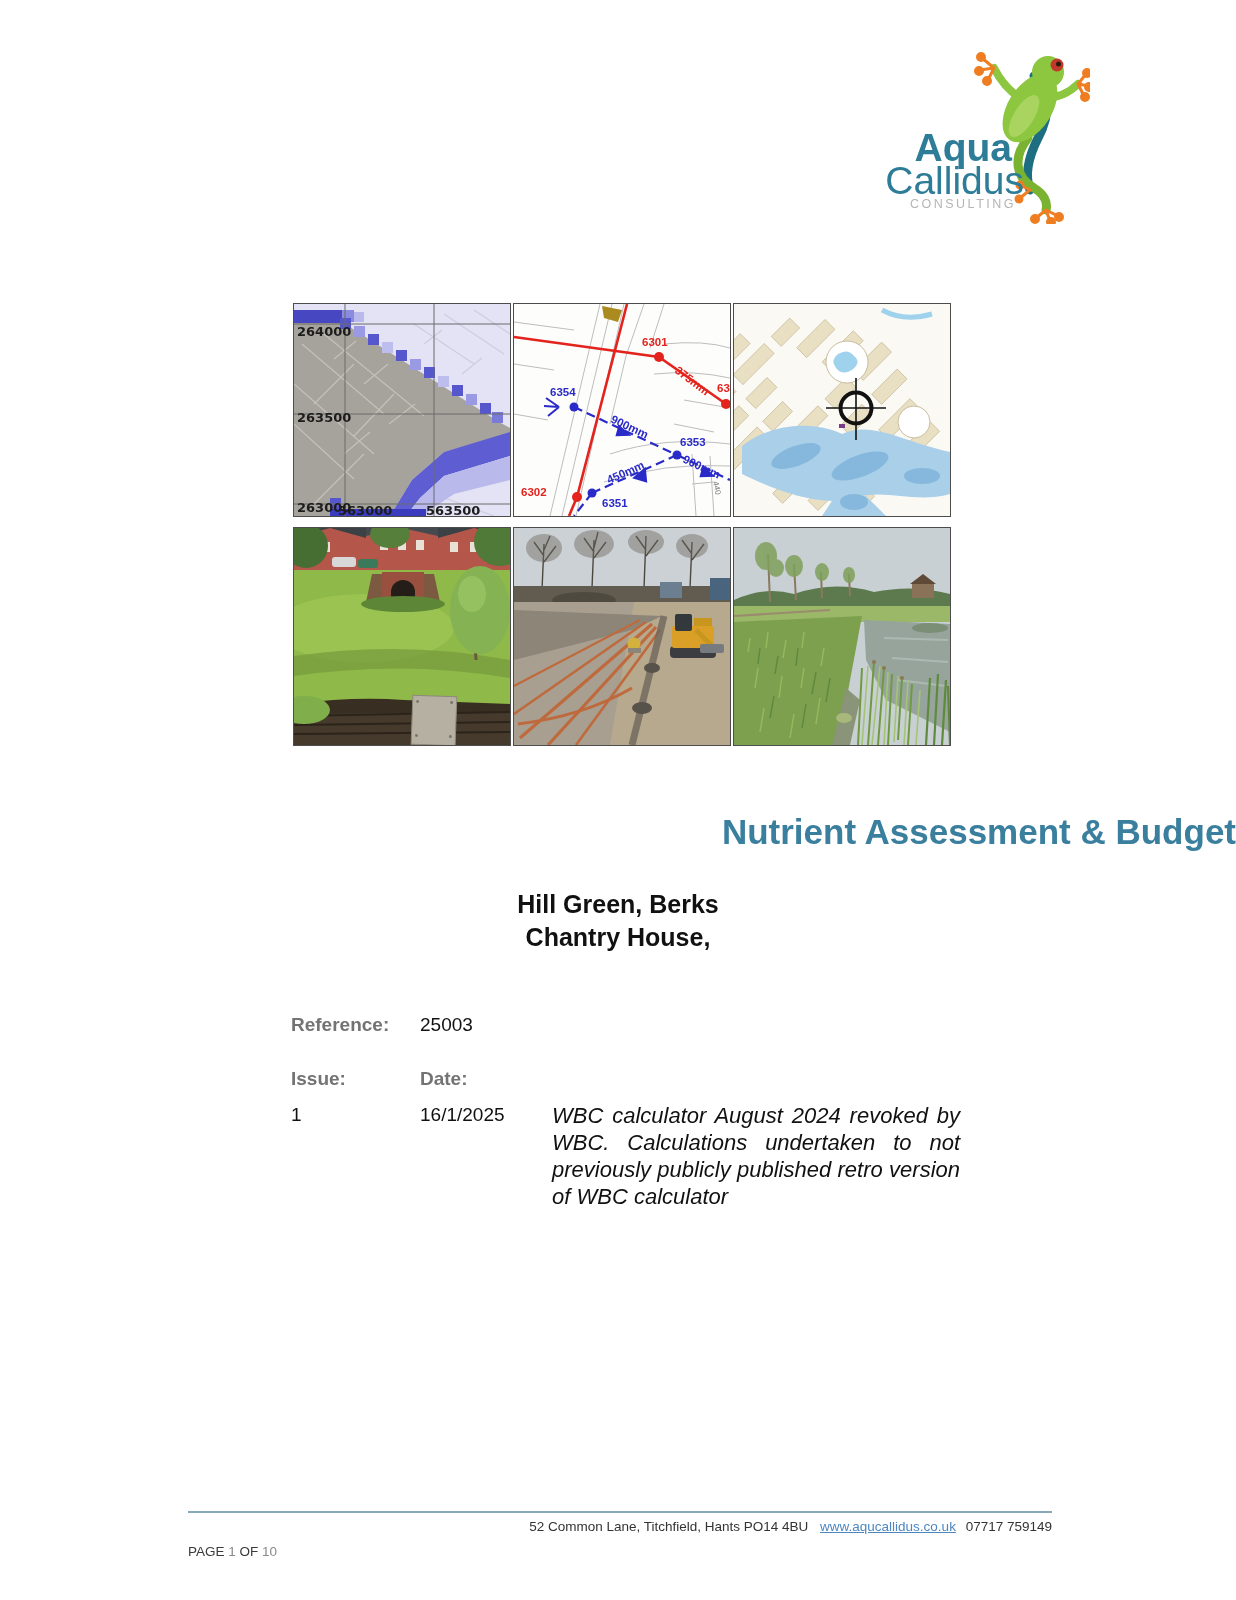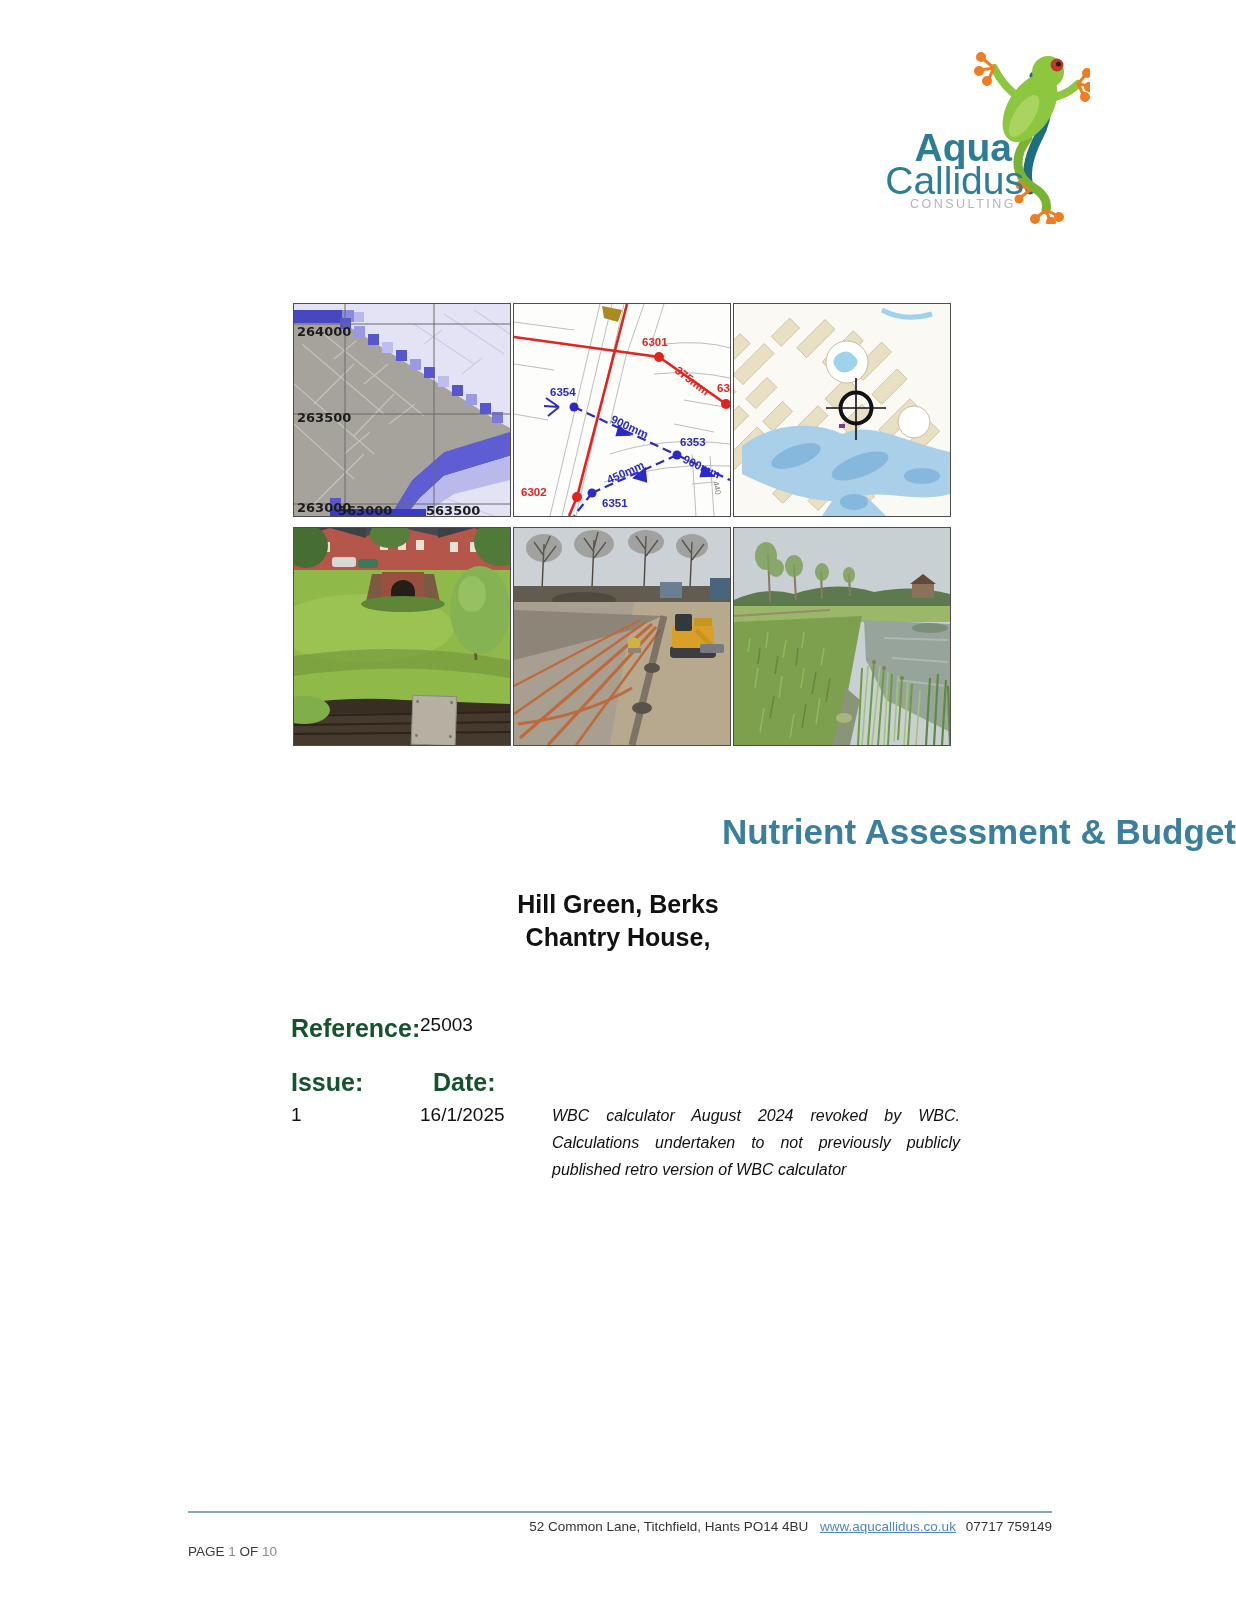--- a/index.html
+++ b/index.html
@@ -17,29 +17,29 @@
   .tile svg{display:block;}
   .mlbl{font-family:"DejaVu Sans",sans-serif;font-size:13px;font-weight:600;fill:#1c1c1c;}
   .slbl{font-family:"Liberation Sans",sans-serif;font-size:11.5px;font-weight:bold;}
   .sred{fill:#e3231c;} .sblu{fill:#2a2ac8;} .sgry{fill:#777;font-weight:400;font-size:8px;}
   
   .title{position:absolute;left:0;top:812px;width:1236px;text-align:right;
          font-size:35px;font-weight:bold;color:#3a7f9e;}
   .subtitle{position:absolute;left:0;top:888px;width:1236px;text-align:center;
             font-size:25px;font-weight:bold;color:#111;line-height:33px;}
   
-  .lbl{color:#14532d;font-weight:bold;font-size:25px;}
+  .lbl{color:#737373;font-weight:bold;font-size:19px;}
   .val{font-size:19px;color:#111;}
   .row-ref{position:absolute;left:291px;top:1014px;}
   .row-ref .v{position:absolute;left:129px;top:0;}
   .row-issue{position:absolute;left:291px;top:1068px;}
-  .row-issue .v{position:absolute;left:129px;top:0;margin-left:13px;}
+  .row-issue .v{position:absolute;left:129px;top:0;}
   .row-rev{position:absolute;left:291px;top:1104px;}
   .row-rev .v{position:absolute;left:129px;top:0;white-space:nowrap;}
-  .rev-desc{position:absolute;left:261px;top:-2px;width:408px;font-size:16px;font-style:italic;
+  .rev-desc{position:absolute;left:261px;top:-2px;width:408px;font-size:22px;font-style:italic;
             line-height:27px;text-align:justify;color:#111;}
   
   .footer-line{position:absolute;left:188px;top:1511px;width:864px;height:2px;background:#85aab6;}
   .footer-contact{position:absolute;left:188px;top:1519px;width:864px;text-align:right;
                   font-size:13.5px;color:#333;}
   .footer-contact a{color:#4e87c0;text-decoration:underline;margin:0 6px 14px 8px;}
   .footer-page{position:absolute;left:188px;top:1544px;font-size:13.5px;color:#3a3a3a;}
   .footer-page .num{color:#8a8a8a;}
 </style>
 </head>

